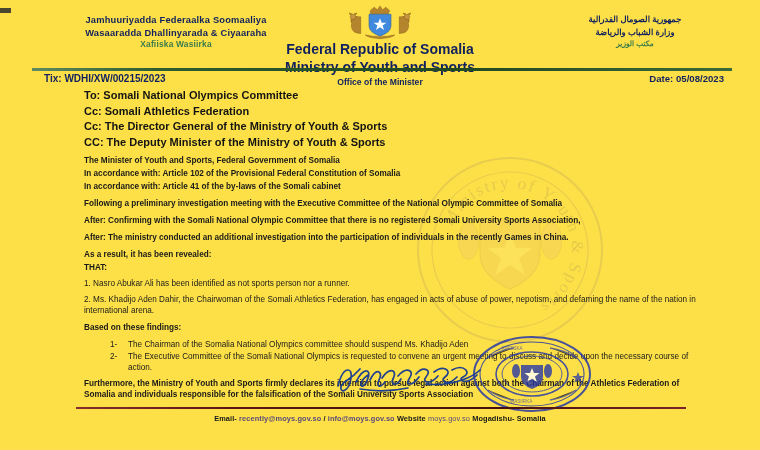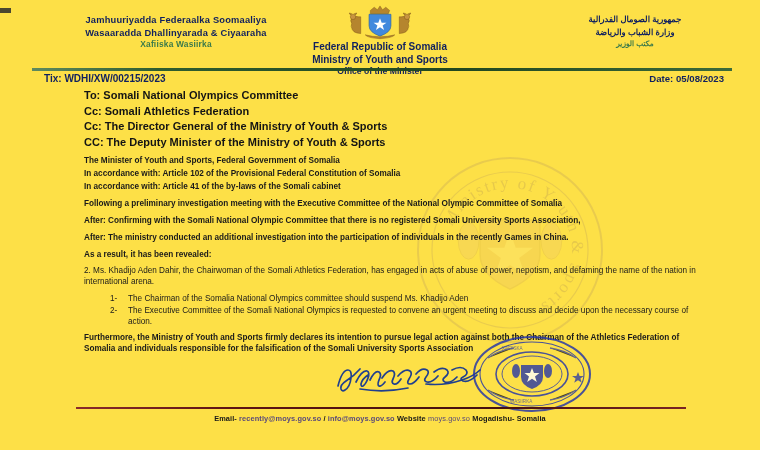--- a/index.html
+++ b/index.html
@@ -88,21 +88,21 @@
     position: absolute;
     left: 50%;
     transform: translateX(-50%);
     top: 40px;
     width: 330px;
     text-align: center;
     color: #10205f;
     line-height: 1.32;
   }
   .hdr-english .e1, .hdr-english .e2 {
-    font-size: 10px;
+    font-size: 14px;
     font-weight: bold;
   }
   .hdr-english .e3 {
     font-size: 8.6px;
     font-weight: bold;
   }
 
   .rule-green {
     position: absolute;
     left: 32px; top: 68px;
@@ -340,23 +340,26 @@
 
     <div class="para bold-all">The Minister of Youth and Sports, Federal Government of Somalia</div>
     <div class="para tight bold-all">In accordance with: Article 102 of the Provisional Federal Constitution of Somalia</div>
     <div class="para tight bold-all">In accordance with: Article 41 of the by-laws of the Somali cabinet</div>
     <div class="para bold-all">Following a preliminary investigation meeting with the Executive Committee of the National Olympic Committee of Somalia</div>
 
     <div class="para bold-all">After: Confirming with the Somali National Olympic Committee that there is no registered Somali University Sports Association,</div>
     <div class="para bold-all">After: The ministry conducted an additional investigation into the participation of individuals in the recently Games in China.</div>
 
     <div class="para bold-all">As a result, it has been revealed:</div>
-
+    <div class="para tight bold-all">THAT:</div>
+
+    <div class="num-item">1. Nasro Abukar Ali has been identified as not sports person nor a runner.</div>
     <div class="num-item">2. Ms. Khadijo Aden Dahir, the Chairwoman of the Somali Athletics Federation, has engaged in acts of abuse of power, nepotism, and defaming the name of the nation in international arena.</div>
 
+    <div class="para bold-all">Based on these findings:</div>
 
     <div class="sublist">
       <div class="sub-item">
         <span class="marker">1-</span>
         <span class="txt">The Chairman of the Somalia National Olympics committee should suspend Ms. Khadijo Aden</span>
       </div>
       <div class="sub-item">
         <span class="marker">2-</span>
         <span class="txt">The Executive Committee of the Somali National Olympics is requested to convene an urgent meeting to discuss and decide upon the necessary course of action.</span>
       </div>

